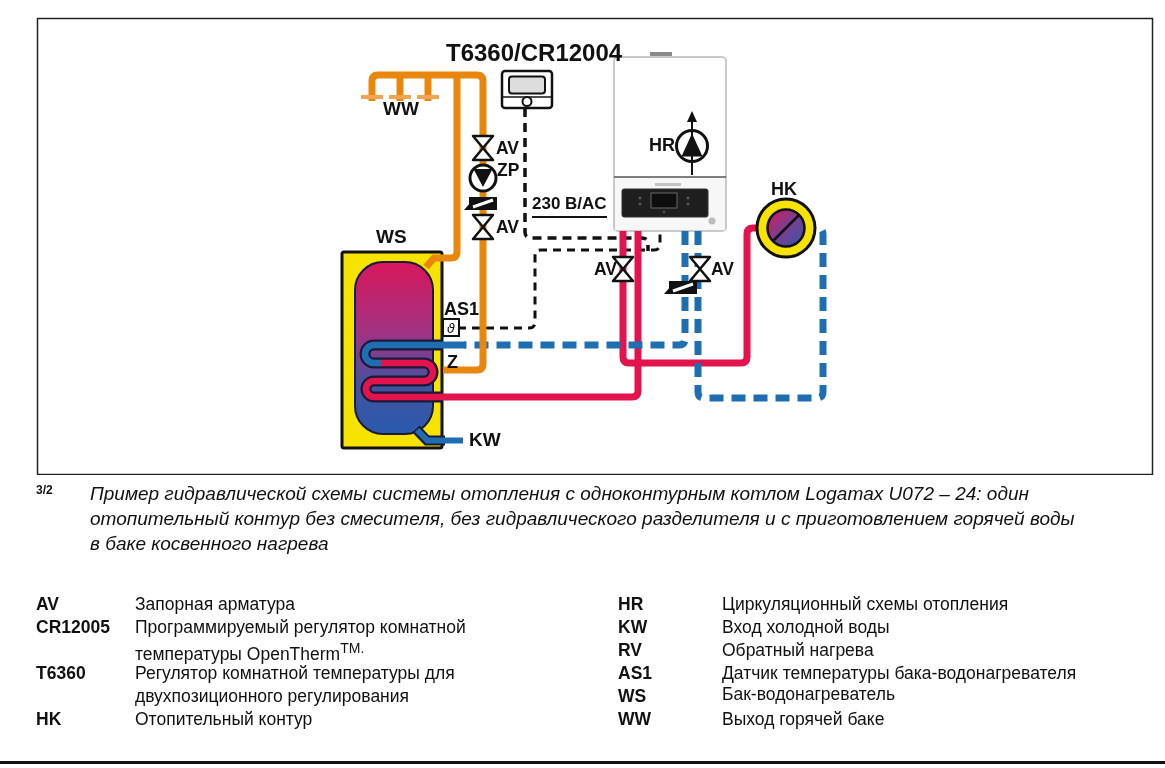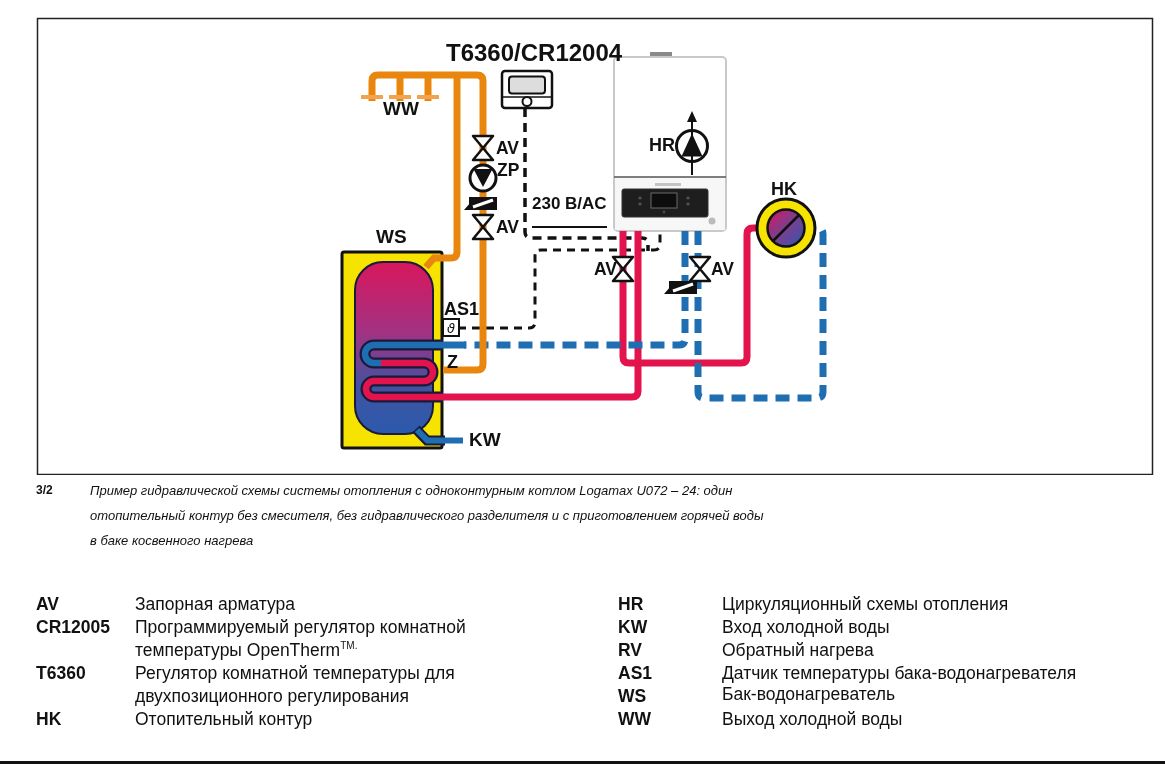--- a/index.html
+++ b/index.html
@@ -1,24 +1,24 @@
 <!DOCTYPE html>
 <html><head>
 <meta charset="utf-8">
 <style>
   html,body{margin:0;padding:0;background:#fff}
   .page{position:relative;width:1165px;height:768px;background:#fff;
         font-family:"Liberation Sans",sans-serif;color:#111;overflow:hidden}
   .lbl{position:absolute;font-weight:bold;white-space:nowrap;color:#111;line-height:1}
-  .ul{border-bottom:2.5px solid #111;padding-bottom:14px}
+  .ul{border-bottom:2.5px solid #111;padding-bottom:4px}
   .cap-num{position:absolute;font-weight:bold;font-size:12px}
-  .cap-line{position:absolute;font-style:italic;font-size:13px;white-space:nowrap}
+  .cap-line{position:absolute;font-style:italic;font-size:19px;white-space:nowrap}
   .leg-term{position:absolute;font-weight:bold;font-size:17.5px;white-space:nowrap}
   .leg-desc{position:absolute;font-size:17.5px;white-space:nowrap}
-  .leg-desc sup{font-size:10px}
+  .leg-desc sup{font-size:14px}
   .bottom-rule{position:absolute;left:0;top:761px;width:1165px;height:2.5px;background:#111}
 </style>
 </head>
 <body>
 
 <div class="page">
 
   <svg width="1165" height="475" viewBox="0 0 1165 475" style="position:absolute;left:0;top:0">
     <defs>
       <linearGradient id="tankGrad" x1="0" y1="0" x2="0" y2="1">
@@ -188,17 +188,17 @@
     <div class="leg-desc" style="left:722px;top:594px">Циркуляционный схемы отопления</div>
     <div class="leg-term" style="left:618px;top:617px">KW</div>
     <div class="leg-desc" style="left:722px;top:617px">Вход холодной воды</div>
     <div class="leg-term" style="left:618px;top:640px">RV</div>
     <div class="leg-desc" style="left:722px;top:640px">Обратный нагрева</div>
     <div class="leg-term" style="left:618px;top:663px">AS1</div>
     <div class="leg-desc" style="left:722px;top:663px">Датчик температуры бака-водонагревателя</div>
     <div class="leg-term" style="left:618px;top:686px">WS</div>
     <div class="leg-desc" style="left:722px;top:684px">Бак-водонагреватель</div>
     <div class="leg-term" style="left:618px;top:709px">WW</div>
-    <div class="leg-desc" style="left:722px;top:709px">Выход холодной воды</div>
+    <div class="leg-desc" style="left:722px;top:709px">Выход горячей баке</div>
   </div>
 
   <div class="bottom-rule"></div>
 </div>
 
 </body></html>

